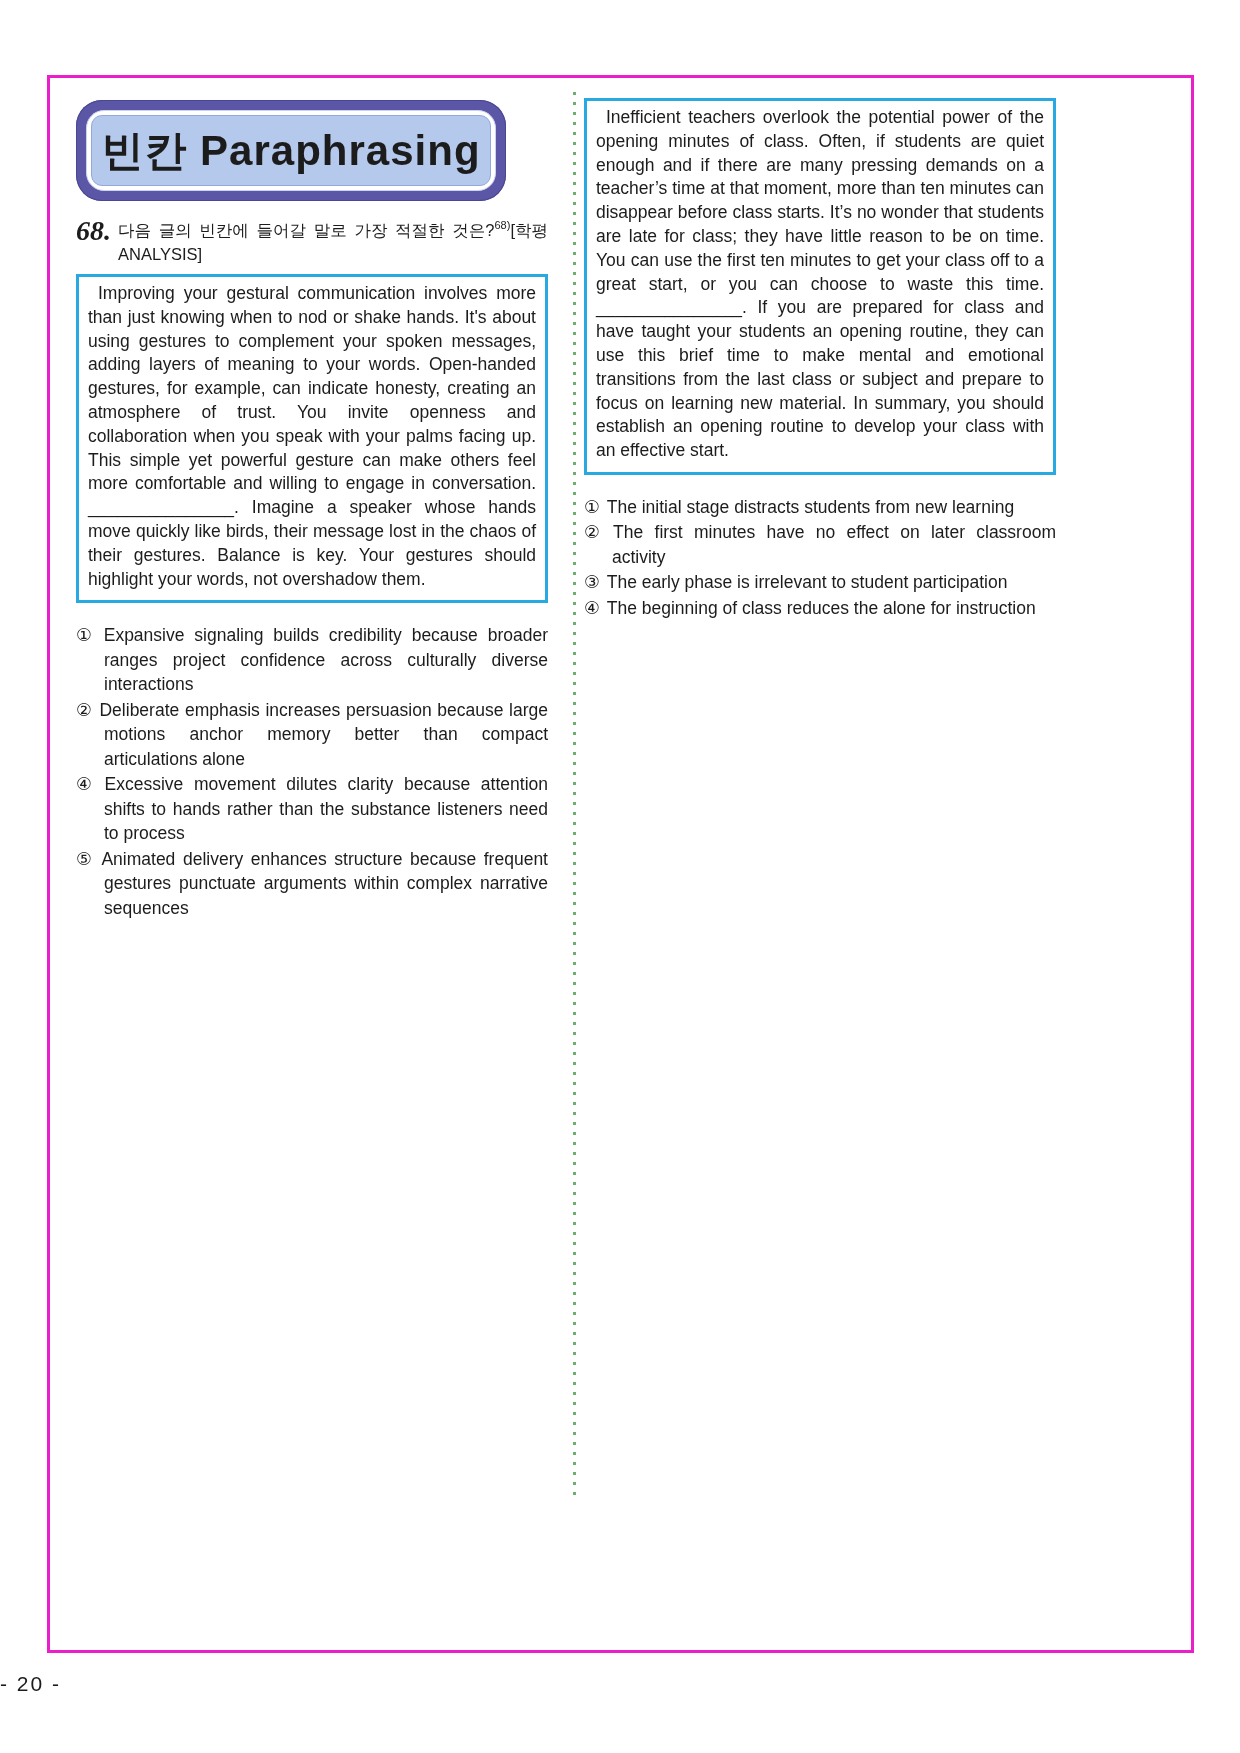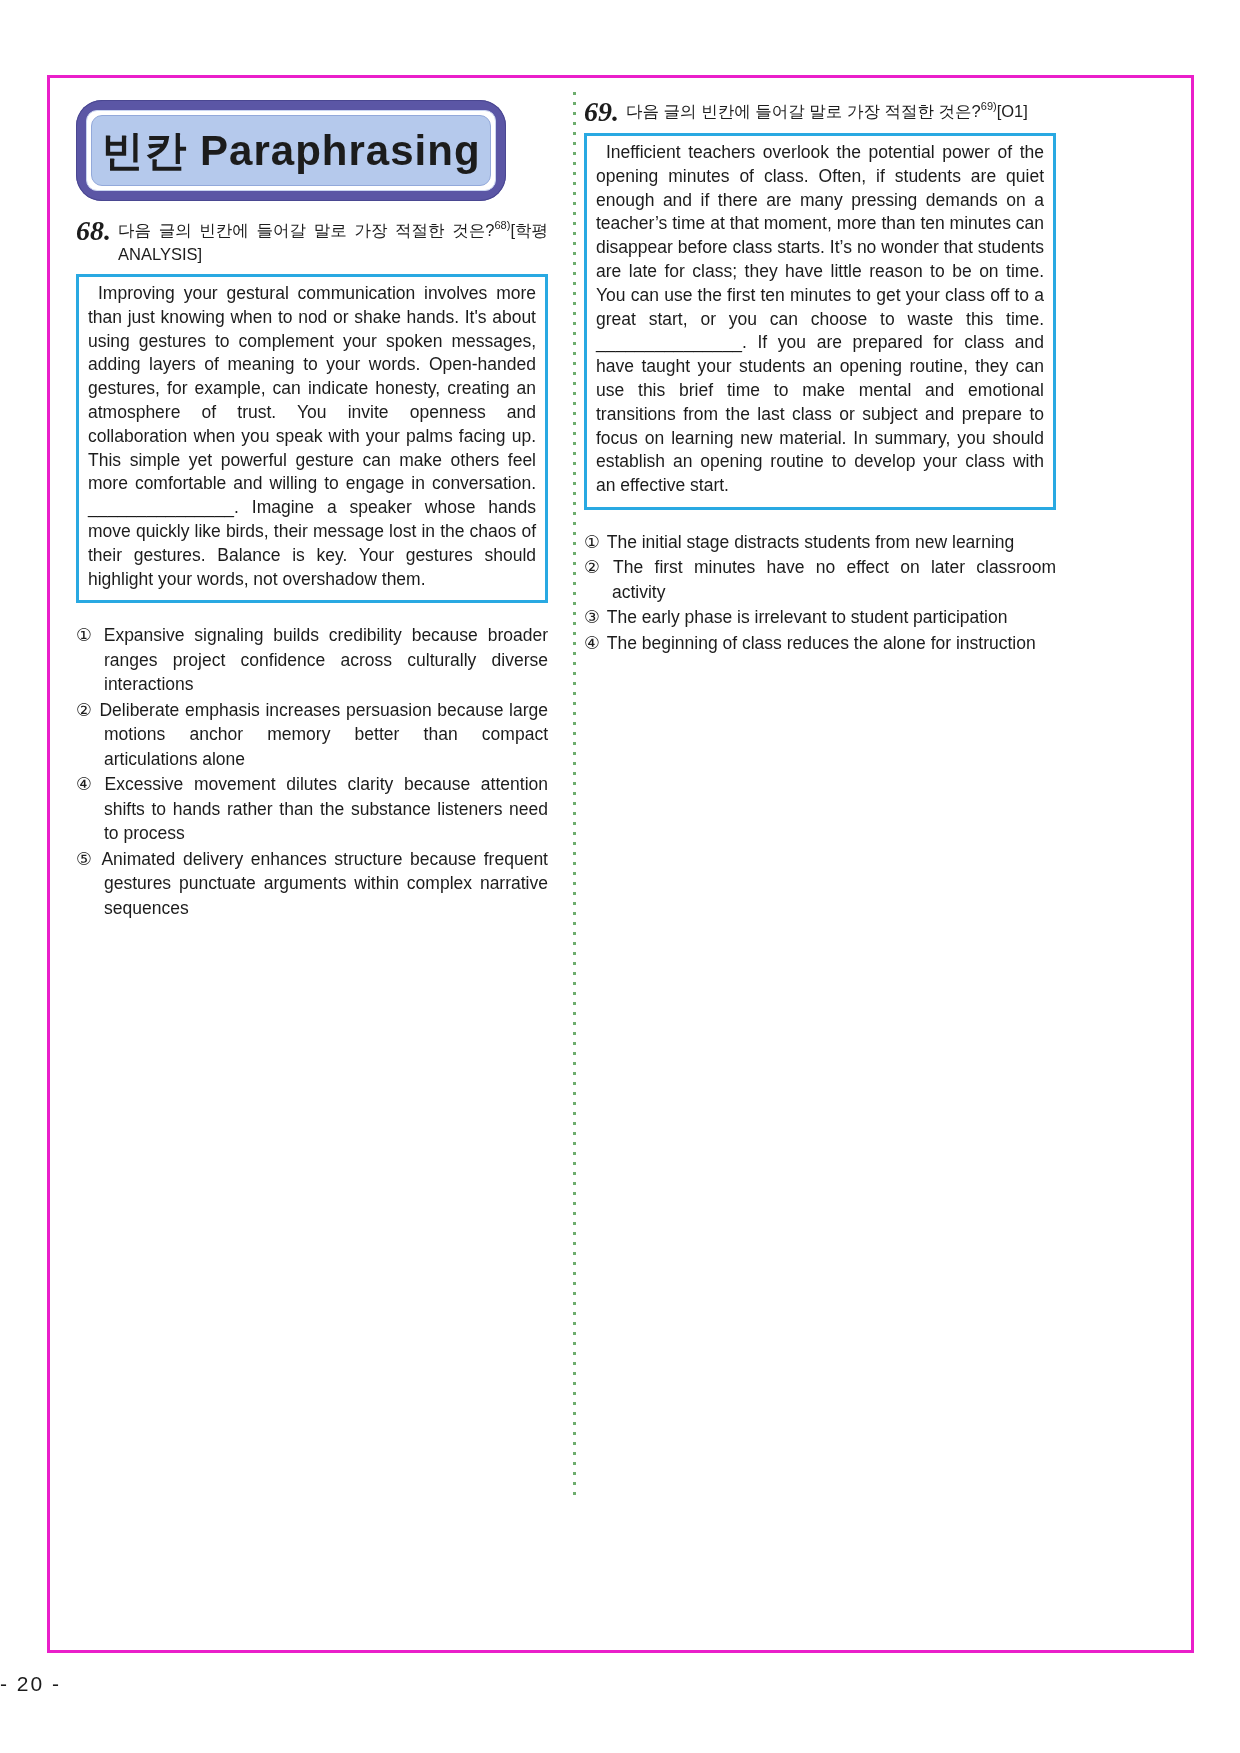--- a/index.html
+++ b/index.html
@@ -17,21 +17,21 @@
     border:3px solid var(--magenta); }
   .col { position:absolute; width:472px; }
   .col-left  { left:26px;  top:22px; }
   .col-right { left:534px; top:20px; }
   .divider { position:absolute; left:523px; top:14px; width:3px; height:1408px;
     background-image:repeating-linear-gradient(to bottom, var(--green) 0 3px, transparent 3px 10px); }
 
   
   .logo-outer { width:430px; height:101px; background:var(--purple); border-radius:26px;
     padding:10px; box-shadow:0 0 0 1px #4a4791 inset; margin-bottom:16px; }
-  .logo-white { height:100%; background:#ffffff; border-radius:11px; padding:4px;
+  .logo-white { height:100%; background:#ffffff; border-radius:18px; padding:4px;
     border:1px solid #c9d4f0; }
   .logo-inner { height:100%; background:var(--logo-fill); border:1px solid #93a9da;
     border-radius:11px; display:flex; align-items:center; justify-content:center;
     font-size:42px; font-weight:bold; letter-spacing:1px; white-space:nowrap; }
 
   
   .qheader { display:flex; align-items:flex-start; margin-bottom:7px; }
   .qnum { font-family:"Liberation Serif","DejaVu Serif",serif; font-style:italic;
     font-weight:bold; font-size:28px; line-height:1.0; margin-right:7px; white-space:nowrap; }
   .qprompt { flex:1; font-size:16.5px; line-height:1.5; text-align:justify; }
@@ -75,24 +75,20 @@
     <ul class="options">
       <li class="option"><span class="marker">①</span><span>Expansive signaling builds credibility because broader ranges project confidence across culturally diverse interactions</span></li>
       <li class="option"><span class="marker">②</span><span>Deliberate emphasis increases persuasion because large motions anchor memory better than compact articulations alone</span></li>
       <li class="option"><span class="marker">④</span><span>Excessive movement dilutes clarity because attention shifts to hands rather than the substance listeners need to process</span></li>
       <li class="option"><span class="marker">⑤</span><span>Animated delivery enhances structure because frequent gestures punctuate arguments within complex narrative sequences</span></li>
     </ul>
   </div>
 
   <div class="col col-right">
 
-    <div class="qheader">
-      <span class="qnum">69.</span>
-      <span class="qprompt"><span>다음 글의 빈칸에 들어갈 말로 가장 적절한 것은?</span><sup>69)</sup><span>[O1]</span></span>
-    </div>
 
     <div class="passage">Inefficient teachers overlook the potential power of the opening minutes of class. Often, if students are quiet enough and if there are many pressing demands on a teacher’s time at that moment, more than ten minutes can disappear before class starts. It’s no wonder that students are late for class; they have little reason to be on time. You can use the first ten minutes to get your class off to a great start, or you can choose to waste this time. _______________. If you are prepared for class and have taught your students an opening routine, they can use this brief time to make mental and emotional transitions from the last class or subject and prepare to focus on learning new material. In summary, you should establish an opening routine to develop your class with an effective start.</div>
 
     <ul class="options">
       <li class="option"><span class="marker">①</span><span>The initial stage distracts students from new learning</span></li>
       <li class="option"><span class="marker">②</span><span>The first minutes have no effect on later classroom activity</span></li>
       <li class="option"><span class="marker">③</span><span>The early phase is irrelevant to student participation</span></li>
       <li class="option"><span class="marker">④</span><span>The beginning of class reduces the alone for instruction</span></li>
     </ul>
   </div>

